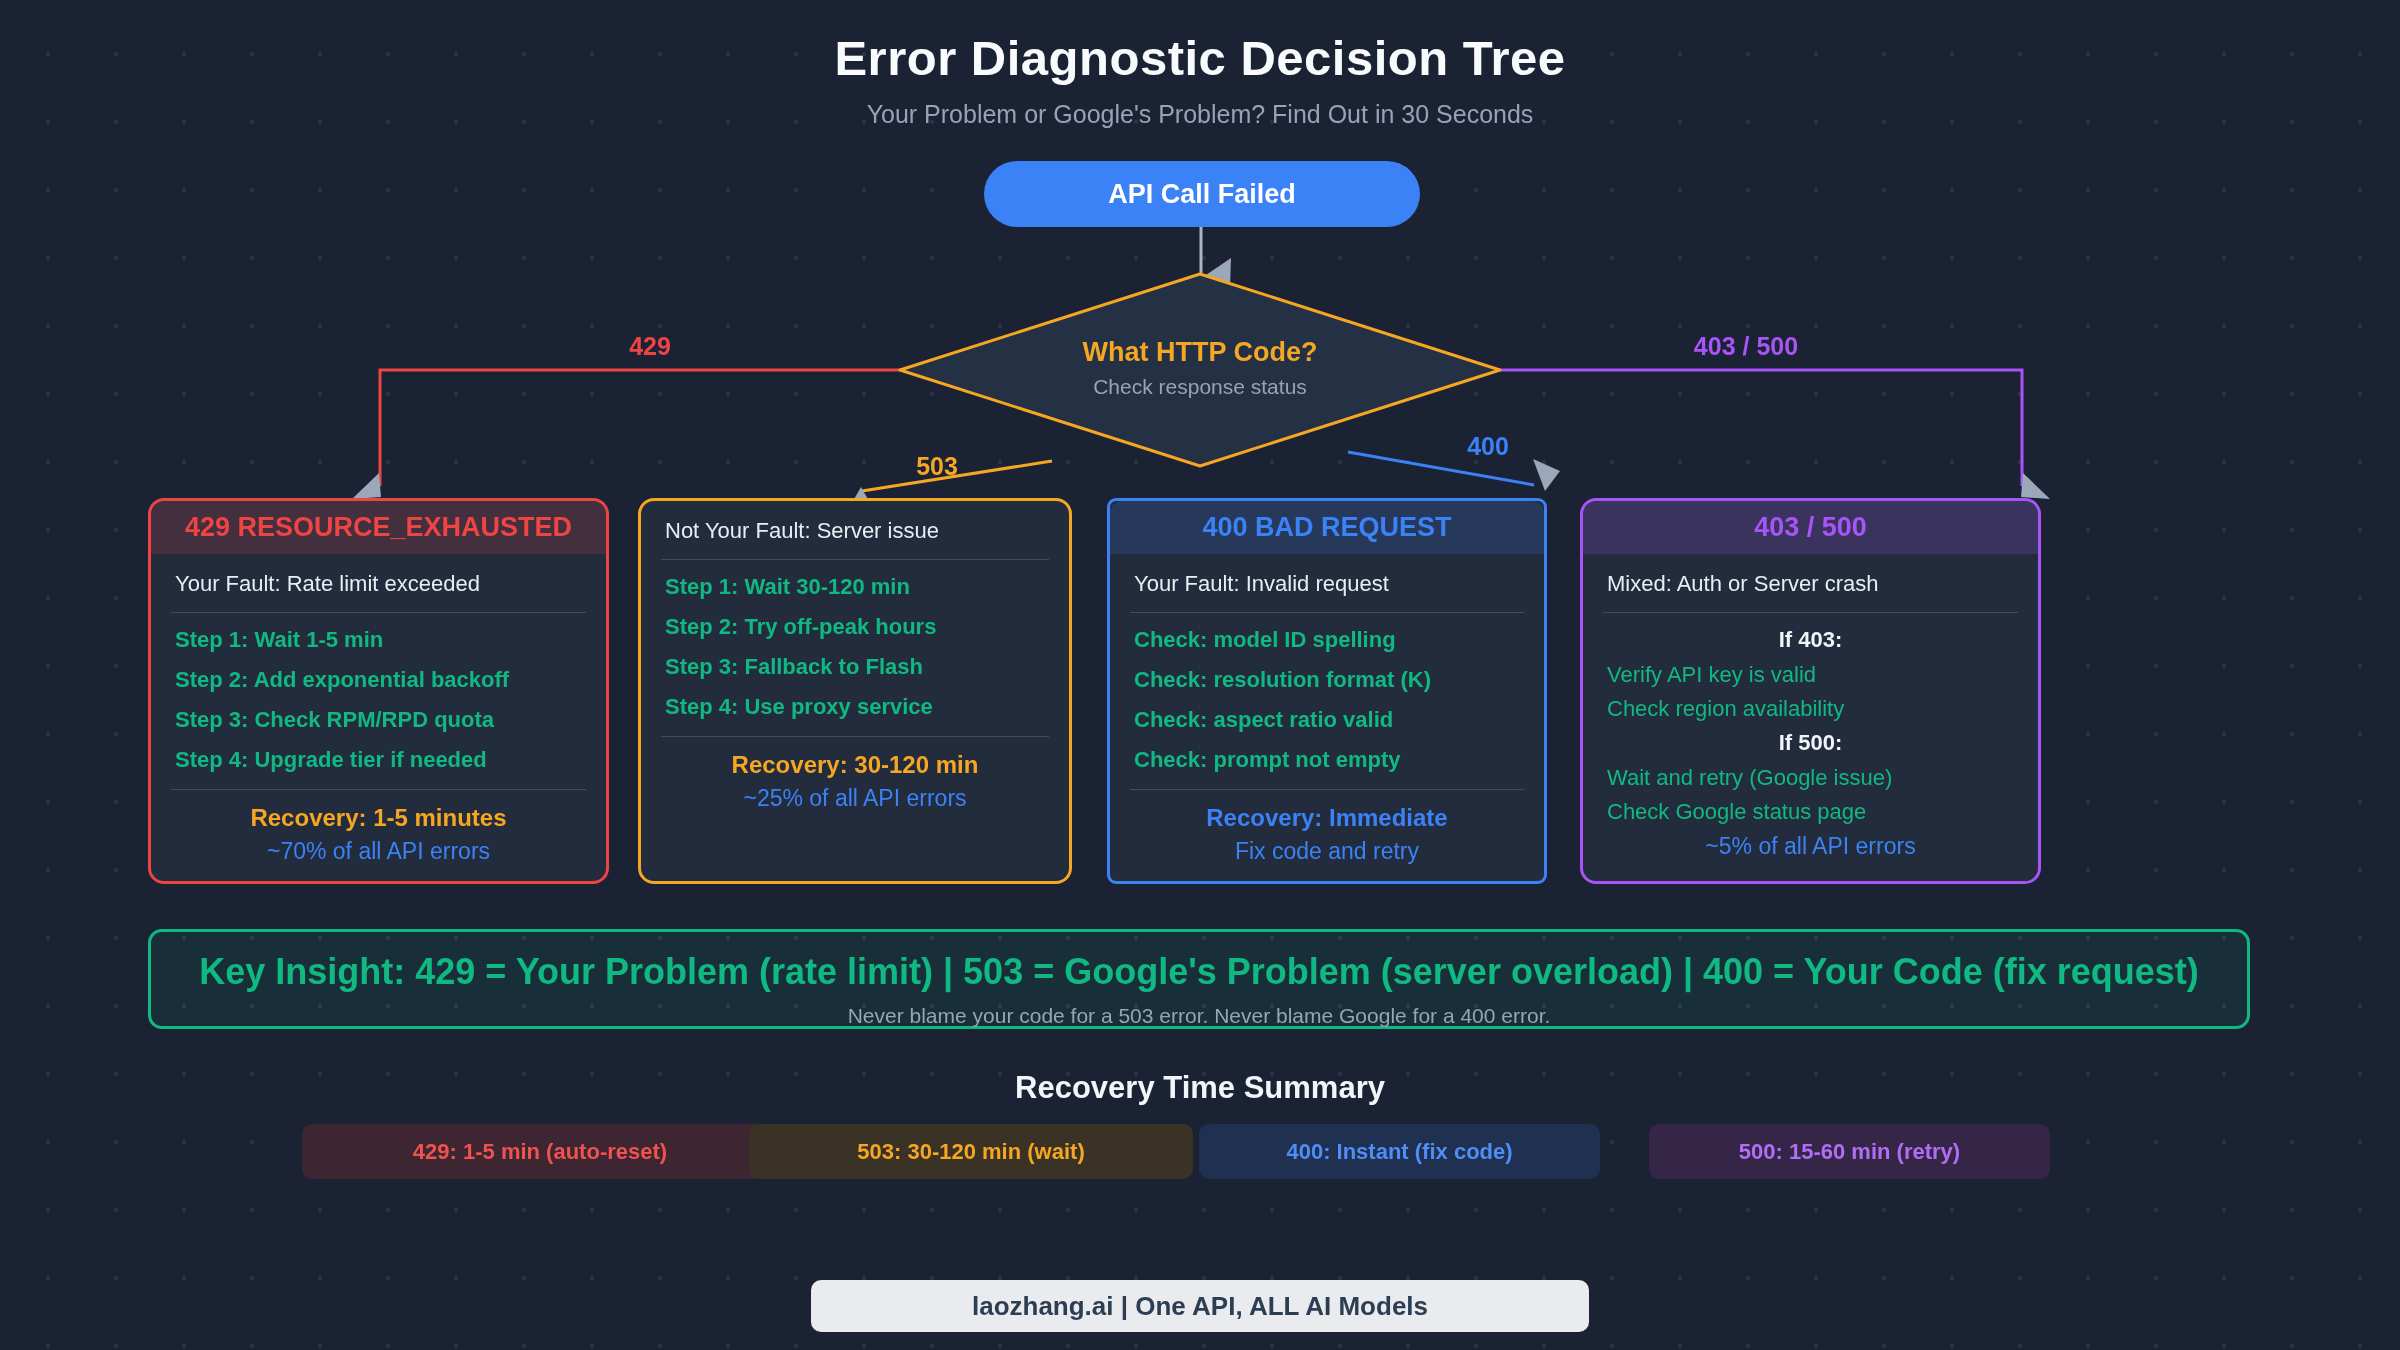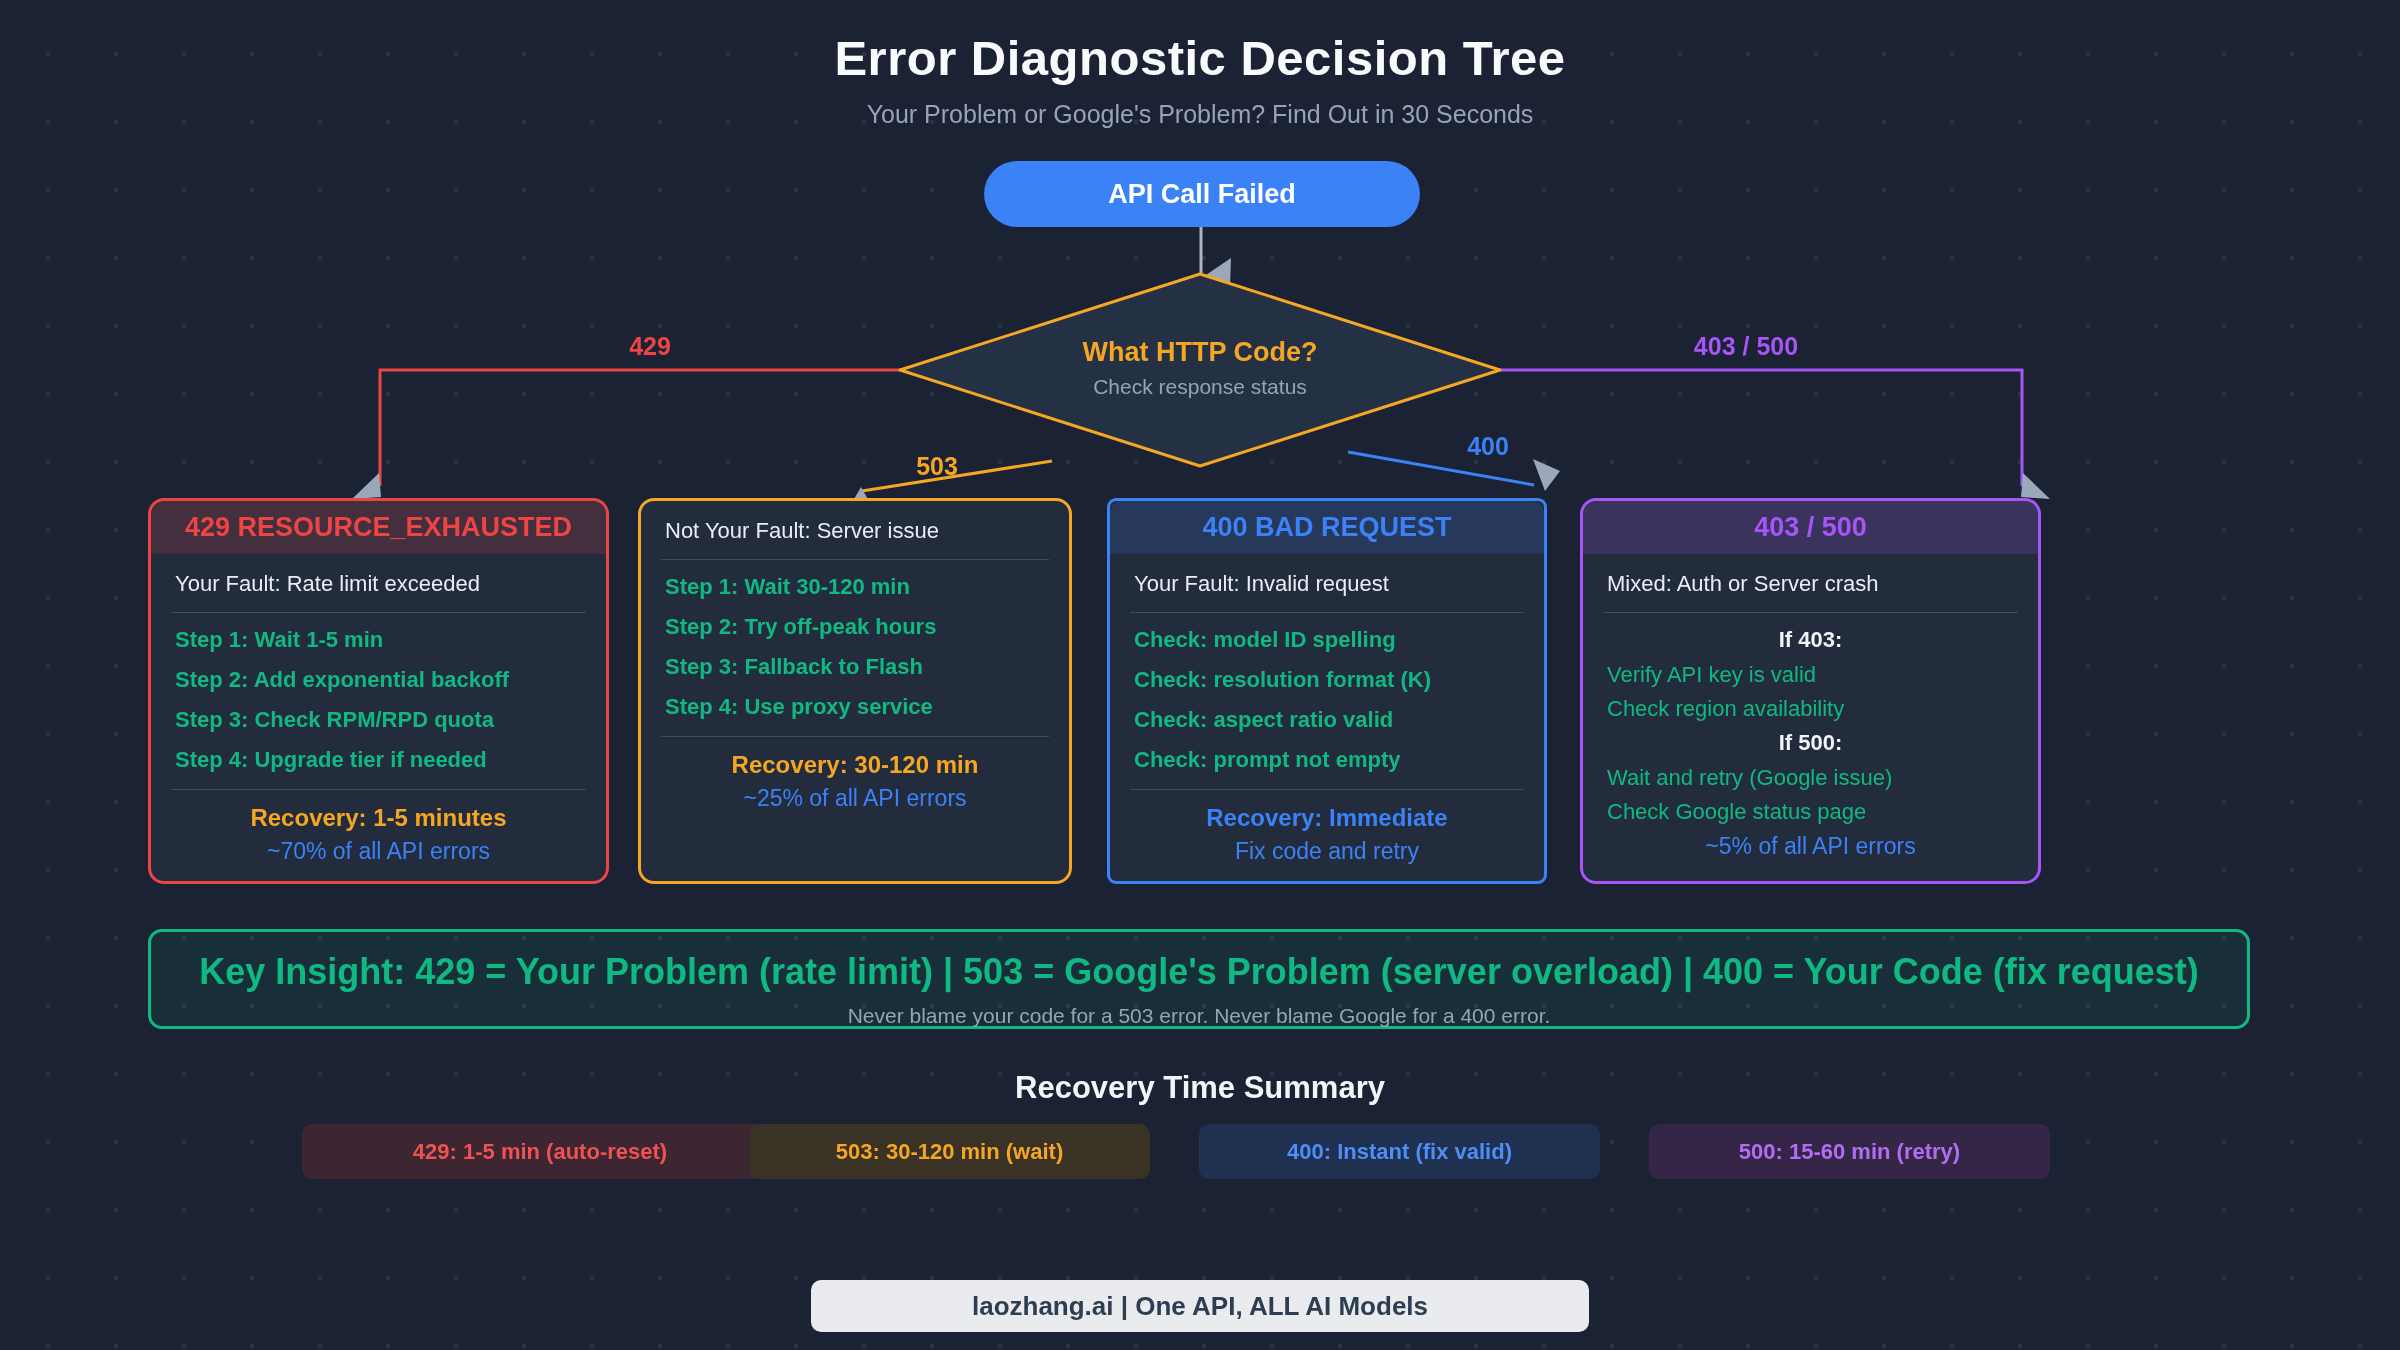--- a/index.html
+++ b/index.html
@@ -69,21 +69,21 @@
   .insight-headline { margin-top: 19px; font-size: 36px; font-weight: bold; }
   .insight-note { margin-top: 11px; font-size: 21px; color: #97a3b6; }
 
   .summary-heading { top: 1070px; font-size: 31px; font-weight: bold; color: #f2f5f9; }
   .chip {
     top: 1124px; height: 55px; border-radius: 10px;
     display: flex; align-items: center; justify-content: center;
     font-size: 22px; font-weight: bold;
   }
   .chip-0 { left: 302px;  width: 476px; }
-  .chip-1 { left: 749px;  width: 401px; }
+  .chip-1 { left: 749px;  width: 444px; }
   .chip-2 { left: 1199px; width: 401px; }
   .chip-3 { left: 1649px; width: 401px; }
 
   .footer-badge {
     left: 811px; top: 1280px; width: 778px; height: 52px;
     background: #e9ebee; border-radius: 10px;
     display: flex; align-items: center; justify-content: center;
     color: #2d3e53; font-size: 26px; font-weight: bold;
   }
 </style>
@@ -180,16 +180,16 @@
 </div>
 
 <div class="abs insight" style="border-color: rgb(16, 185, 129);">
   <div class="insight-headline" style="color: rgb(16, 185, 129);">Key Insight: 429 = Your Problem (rate limit) | 503 = Google's Problem (server overload) | 400 = Your Code (fix request)</div>
   <div class="insight-note">Never blame your code for a 503 error. Never blame Google for a 400 error.</div>
 </div>
 
 <div class="abs ctr summary-heading">Recovery Time Summary</div>
 <div class="abs chip chip-0" style="color: rgb(239, 83, 80); background: rgb(61, 37, 50);">429: 1-5 min (auto-reset)</div>
 <div class="abs chip chip-1" style="color: rgb(245, 166, 35); background: rgb(58, 50, 36);">503: 30-120 min (wait)</div>
-<div class="abs chip chip-2" style="color: rgb(77, 142, 247); background: rgb(32, 48, 80);">400: Instant (fix valid)</div>
+<div class="abs chip chip-2" style="color: rgb(77, 142, 247); background: rgb(32, 48, 80);">400: Instant (fix code)</div>
 <div class="abs chip chip-3" style="color: rgb(176, 110, 245); background: rgb(53, 38, 71);">500: 15-60 min (retry)</div>
 
 <div class="abs footer-badge">laozhang.ai | One API, ALL AI Models</div>
 
 </body></html>

